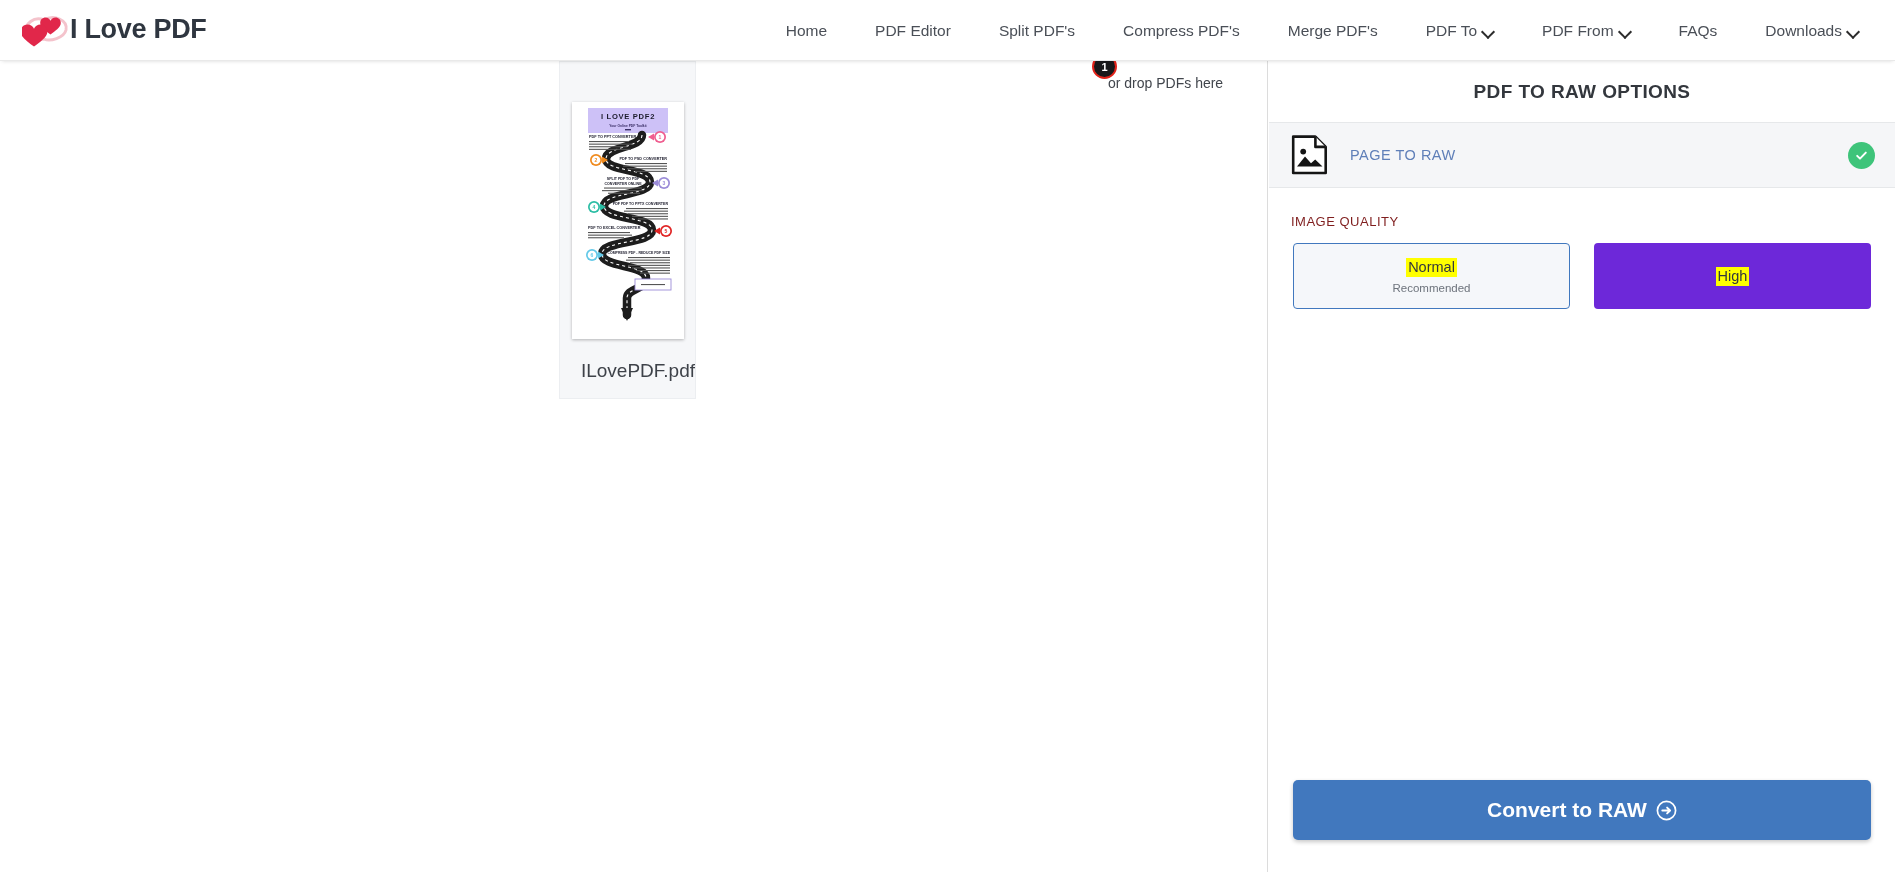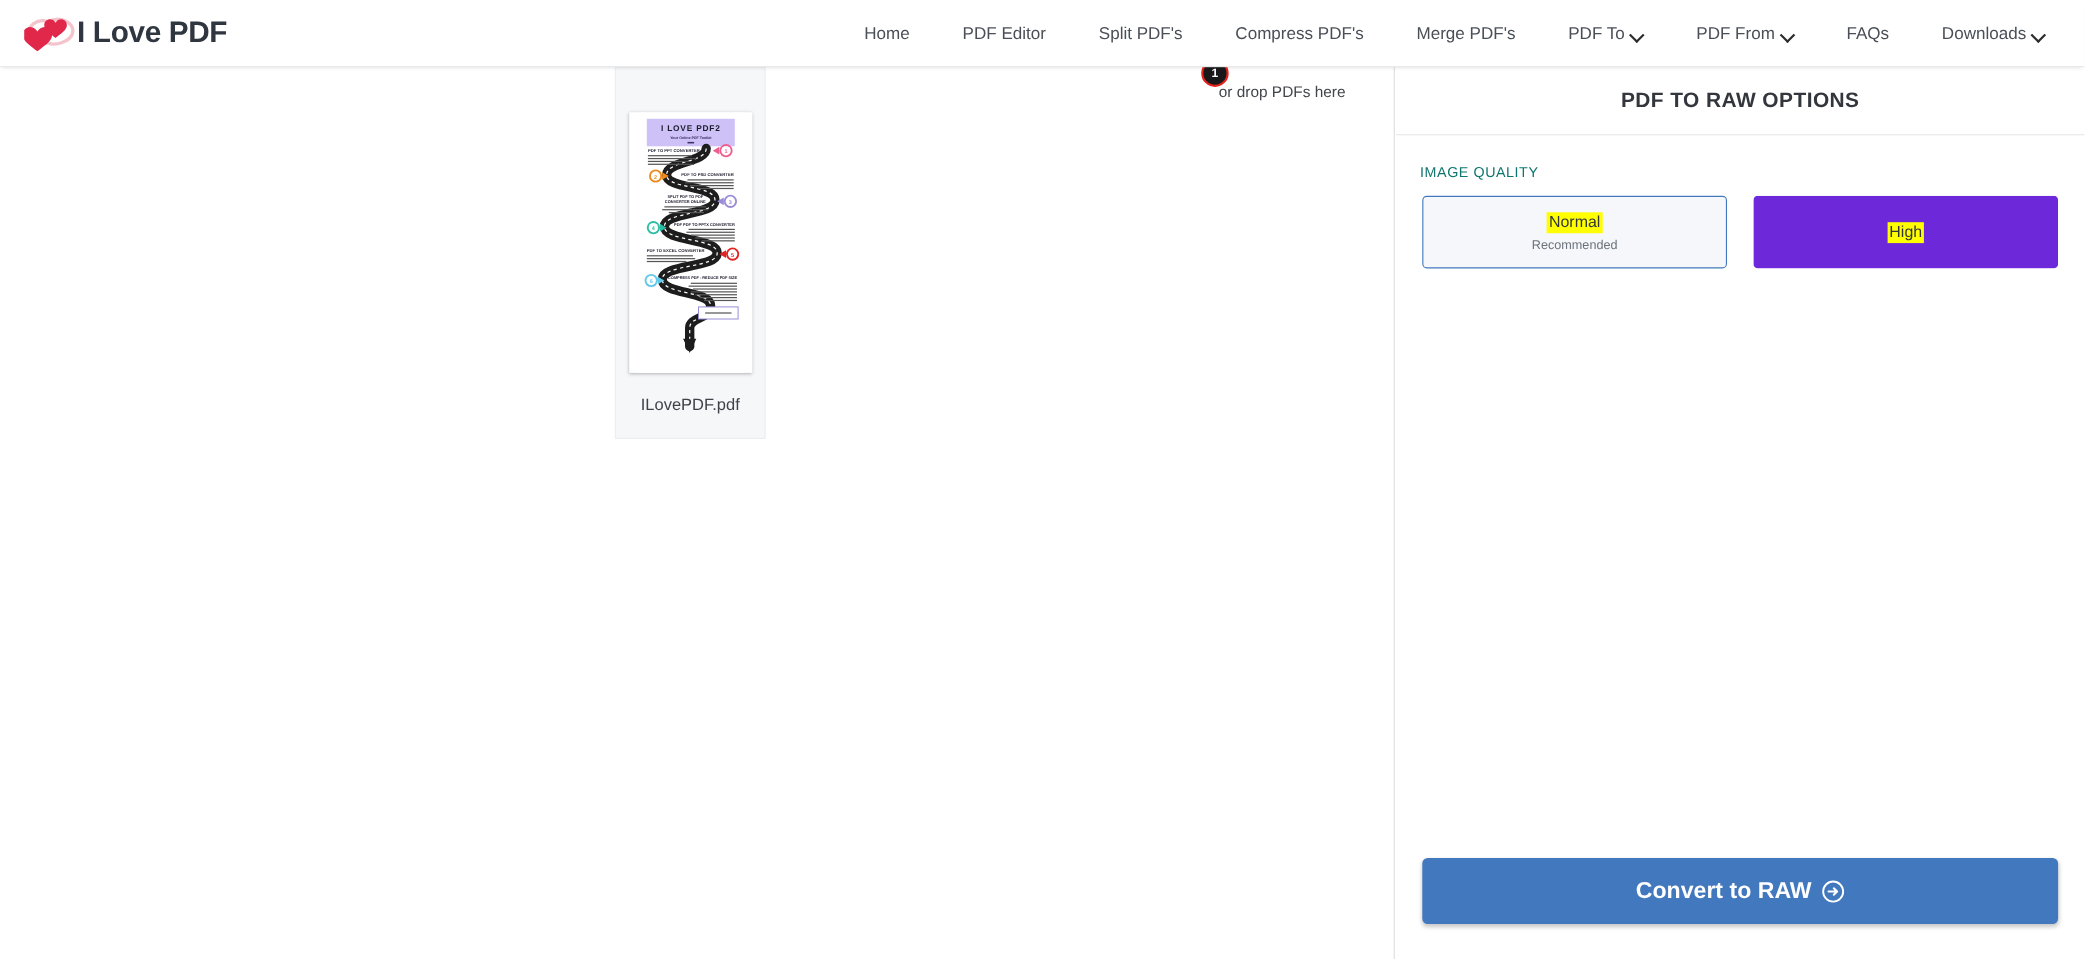--- a/index.html
+++ b/index.html
@@ -102,22 +102,22 @@
   .thumb-wrap {
     margin-top: 40px;
     width: 112px; height: 237px;
     background: #ffffff;
     box-shadow: 0 1px 3px rgba(0,0,0,0.28);
     position: relative; overflow: hidden;
   }
   .thumb-svg { width: 100%; height: 100%; display: block; }
   .file-name {
     margin-top: 21px;
-    font-size: 15px; color: #3e4249;
-    text-align: center; width: 100%;
+    font-size: 19px; color: #3e4249;
+    text-align: right; width: 100%;
     white-space: nowrap; overflow: hidden; text-overflow: ellipsis;
   }
 
   
   .panel {
     position: absolute; top: 61px; left: 1269px;
     width: 626px; height: 811px;
     background: #ffffff;
   }
   .panel-title {
@@ -144,21 +144,21 @@
   .check-badge {
     margin-left: auto;
     width: 27px; height: 27px; border-radius: 50%;
     background: #3ec47a;
     display: flex; align-items: center; justify-content: center;
   }
   .check-badge svg { width: 15px; height: 15px; display:block; }
 
   .quality-section { padding: 26px 24px 0 24px; }
   .section-label {
-    font-size: 13px; color: #0f766e; letter-spacing: 0.5px;
+    font-size: 13px; color: #7f1d1d; letter-spacing: 0.5px;
     margin-bottom: 14px; margin-left: -2px;
   }
   .quality-options { display: flex; gap: 24px; }
   .q-opt {
     flex: 1; height: 66px;
     background: #6d28d9;
     border: 1px solid transparent;
     border-radius: 4px;
     display: flex; flex-direction: column;
     align-items: center; justify-content: center;
@@ -357,20 +357,34 @@
       </svg>
     </div>
     <div class="file-name">ILovePDF.pdf</div>
   </div>
 </div>
 
 <div class="panel">
 
   <div class="panel-title">PDF TO RAW OPTIONS</div>
 
+  <div class="tool-row">
+    <svg class="doc-img-icon" viewBox="0 0 37 40">
+      <path d="M2.2 1.6 h22.2 l10.3 10.3 v26.1 h-32.5 z" fill="#ffffff" stroke="#151515" stroke-width="2.6" stroke-linejoin="round"></path>
+      <path d="M24.4 1.6 v10.3 h10.3" fill="#ffffff" stroke="#151515" stroke-width="2.6" stroke-linejoin="round"></path>
+      <circle cx="12.2" cy="16.6" r="2.9" fill="#151515"></circle>
+      <path d="M6 31.6 L14 21.5 L20 28.2 L24.2 24.4 L31.5 31.6 Z" fill="#151515"></path>
+    </svg>
+    <span class="tool-label">PAGE TO RAW</span>
+    <span class="check-badge">
+      <svg viewBox="0 0 16 16">
+          <path d="M3.4 8.4 L6.4 11.3 L12.6 4.9" fill="none" stroke="#ffffff" stroke-width="2.1" stroke-linecap="round" stroke-linejoin="round"></path>
+        </svg>
+    </span>
+  </div>
 
   <div class="quality-section">
     <div class="section-label">IMAGE QUALITY</div>
     <div class="quality-options">
       <div class="q-opt selected">
         <span class="q-title">Normal</span>
         <span class="q-sub">Recommended</span>
       </div>
       <div class="q-opt">
         <span class="q-title">High</span>

